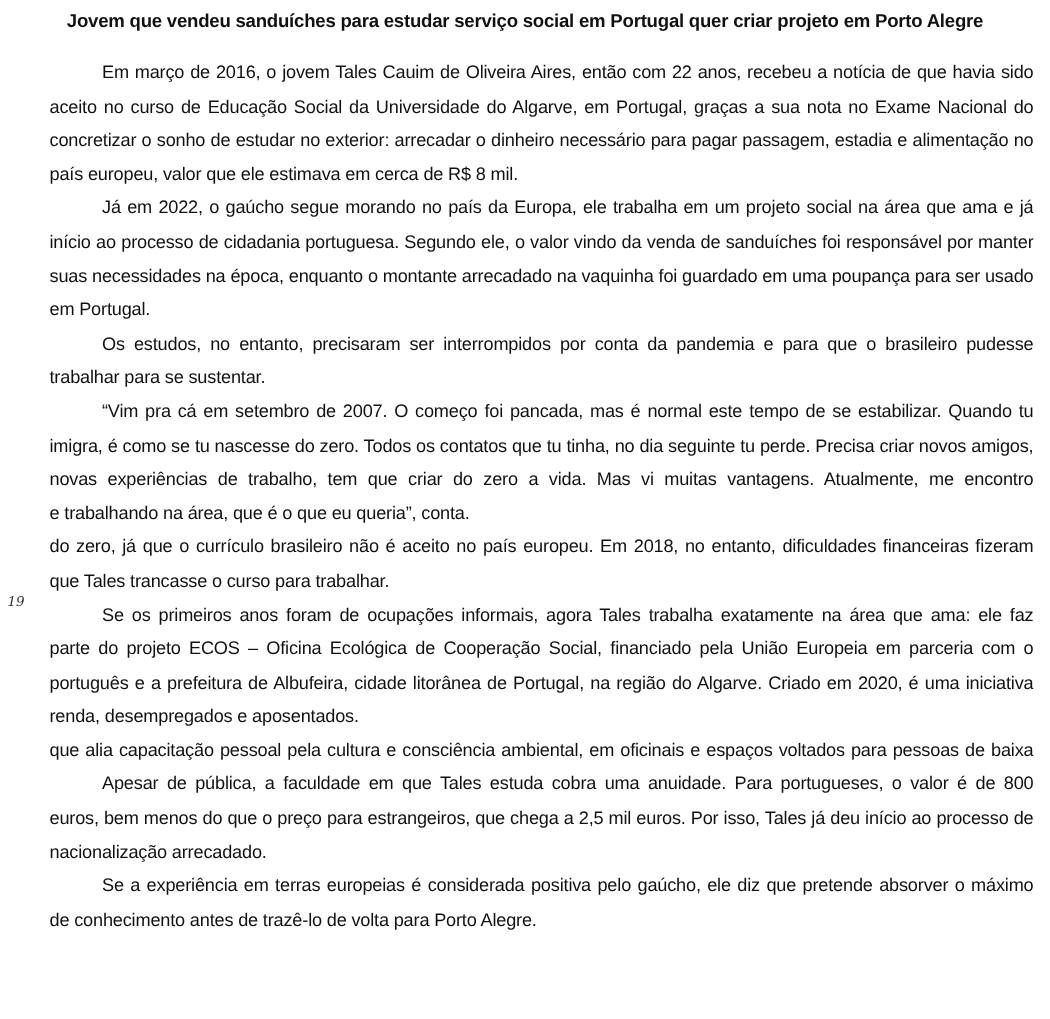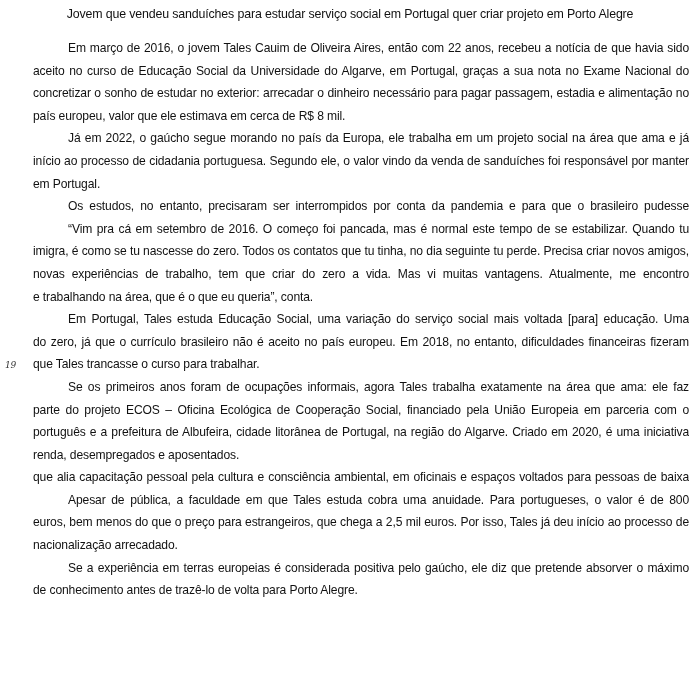--- a/index.html
+++ b/index.html
@@ -1,45 +1,46 @@
 <!DOCTYPE html>
 <html><head>
 <meta charset="utf-8">
 <style>
   html, body { margin: 0; padding: 0; background: #ffffff; }
   body { width: 700px; height: 679px; overflow: hidden; position: relative;
          font-family: "Liberation Sans", sans-serif; color: #111; }
   .title { position: absolute; top: 7px; left: 0; width: 700px; text-align: center;
-           font-weight: normal; font-size: 12.4px; letter-spacing: -0.15px; }
+           font-weight: bold; font-size: 12.4px; letter-spacing: -0.15px; }
   .body { position: absolute; top: 37px; left: 33px; width: 656px; }
   .line { height: 22.6px; line-height: 22.6px; font-size: 12.1px; white-space: nowrap;
           position: relative; letter-spacing: -0.12px; }
   .line.justify { text-align: justify; text-align-last: justify; white-space: normal; overflow: hidden; }
   .line.indent { padding-left: 35px; }
   .num { position: absolute; left: -28px; width: 16px; font-style: italic; font-size: 9px;
-         color: #333; font-family: "DejaVu Serif", serif; top: 1px; }
+         color: #333; font-family: "DejaVu Serif", serif; top: 15px; }
 </style>
 </head>
 <body>
 
 <div class="title">Jovem que vendeu sanduíches para estudar serviço social em Portugal quer criar projeto em Porto Alegre</div>
 <div class="body" id="body">
     <div class="line indent justify"><span>Em março de 2016, o jovem Tales Cauim de Oliveira Aires, então com 22 anos, recebeu a notícia de que havia sido</span></div>
     <div class="line justify"><span class="num"></span><span>aceito no curso de Educação Social da Universidade do Algarve, em Portugal, graças a sua nota no Exame Nacional do Ensino</span></div>
     <div class="line justify"><span>concretizar o sonho de estudar no exterior: arrecadar o dinheiro necessário para pagar passagem, estadia e alimentação no</span></div>
     <div class="line"><span class="num"></span><span>país europeu, valor que ele estimava em cerca de R$ 8 mil.</span></div>
     <div class="line indent justify"><span class="num"></span><span>Já em 2022, o gaúcho segue morando no país da Europa, ele trabalha em um projeto social na área que ama e já deu</span></div>
     <div class="line justify"><span>início ao processo de cidadania portuguesa. Segundo ele, o valor vindo da venda de sanduíches foi responsável por manter</span></div>
+    <div class="line justify"><span class="num"></span><span>suas necessidades na época, enquanto o montante arrecadado na vaquinha foi guardado em uma poupança para ser usado</span></div>
     <div class="line"><span class="num"></span><span>em Portugal.</span></div>
     <div class="line indent justify"><span>Os estudos, no entanto, precisaram ser interrompidos por conta da pandemia e para que o brasileiro pudesse</span></div>
-    <div class="line indent justify"><span class="num"></span><span>“Vim pra cá em setembro de 2016. O começo foi pancada, mas é normal este tempo de se estabilizar. Quando tu</span></div>
+    <div class="line"><span class="num"></span><span>trabalhar para se sustentar.</span></div>
+    <div class="line indent justify"><span class="num"></span><span>“Vim pra cá em setembro de 2007. O começo foi pancada, mas é normal este tempo de se estabilizar. Quando tu</span></div>
     <div class="line justify"><span>imigra, é como se tu nascesse do zero. Todos os contatos que tu tinha, no dia seguinte tu perde. Precisa criar novos amigos,</span></div>
     <div class="line justify"><span class="num"></span><span>novas experiências de trabalho, tem que criar do zero a vida. Mas vi muitas vantagens. Atualmente, me encontro estabilizado</span></div>
     <div class="line"><span class="num"></span><span>e trabalhando na área, que é o que eu queria”, conta.</span></div>
-    <div class="line indent justify"><span>Em Portugal, Tales estuda Educação Social, uma variação do serviço social mais voltada [para] educação. Uma</span></div>
     <div class="line justify"><span class="num"></span><span>do zero, já que o currículo brasileiro não é aceito no país europeu. Em 2018, no entanto, dificuldades financeiras fizeram com</span></div>
     <div class="line"><span class="num">19</span><span>que Tales trancasse o curso para trabalhar.</span></div>
     <div class="line indent justify"><span class="num"></span><span>Se os primeiros anos foram de ocupações informais, agora Tales trabalha exatamente na área que ama: ele faz</span></div>
     <div class="line justify"><span class="num"></span><span>parte do projeto ECOS – Oficina Ecológica de Cooperação Social, financiado pela União Europeia em parceria com o governo</span></div>
     <div class="line justify"><span>português e a prefeitura de Albufeira, cidade litorânea de Portugal, na região do Algarve. Criado em 2020, é uma iniciativa</span></div>
     <div class="line"><span class="num"></span><span>renda, desempregados e aposentados.</span></div>
     <div class="line justify"><span class="num"></span><span>que alia capacitação pessoal pela cultura e consciência ambiental, em oficinais e espaços voltados para pessoas de baixa</span></div>
     <div class="line indent justify"><span>Apesar de pública, a faculdade em que Tales estuda cobra uma anuidade. Para portugueses, o valor é de 800</span></div>
     <div class="line justify"><span class="num"></span><span>euros, bem menos do que o preço para estrangeiros, que chega a 2,5 mil euros. Por isso, Tales já deu início ao processo de</span></div>
     <div class="line"><span class="num"></span><span>nacionalização arrecadado.</span></div>

